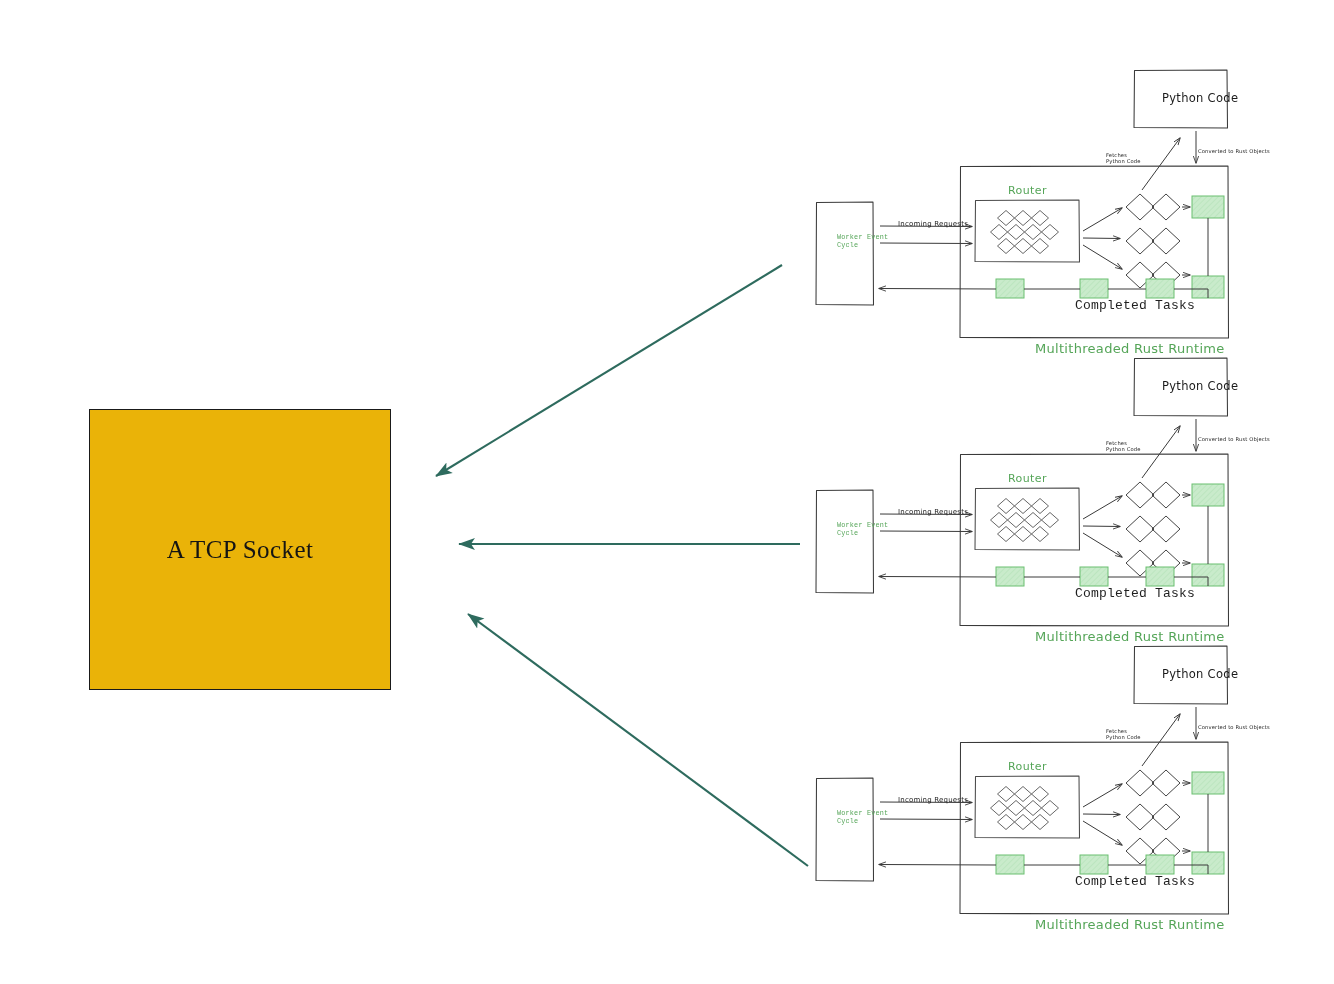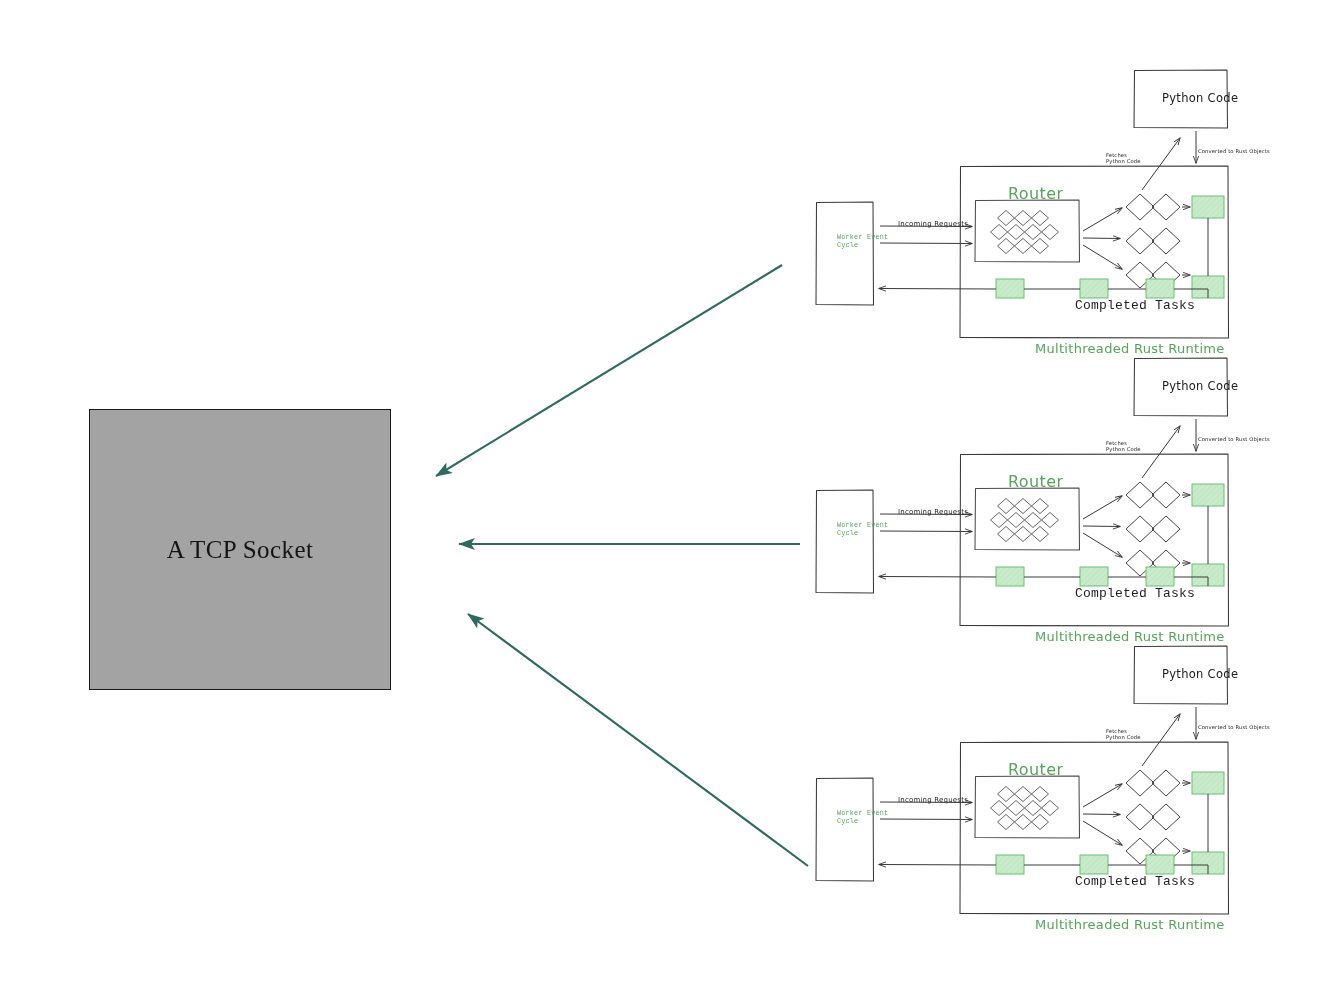--- a/index.html
+++ b/index.html
@@ -27,21 +27,21 @@
     width: 1334px;
     height: 984px;
   }
   
   .socket-box {
     position: absolute;
     left: 89px;
     top: 409px;
     width: 302px;
     height: 281px;
-    background: #a3a3a3;
+    background: #eab308;
     border: 1.6px solid #1a1a1a;
     box-sizing: border-box;
     display: flex;
     align-items: center;
     justify-content: center;
   }
   .socket-label {
     font-family: "Liberation Serif", "DejaVu Serif", serif;
     font-size: 25px;
     color: #141414;
@@ -54,21 +54,21 @@
     white-space: pre;
     line-height: 1.22;
     font-family: "DejaVu Sans", sans-serif;
   }
   .t-pycode {
     font-size: 11.5px;
     color: #1b1b1b;
     letter-spacing: 0.3px;
   }
   .t-router {
-    font-size: 16px;
+    font-size: 11px;
     color: #55a558;
     letter-spacing: 0.4px;
   }
   .t-worker {
     font-size: 6.8px;
     color: #55a558;
     letter-spacing: 0.2px;
     font-family: Liberation Mono, monospace;
   }
   .t-incoming {

